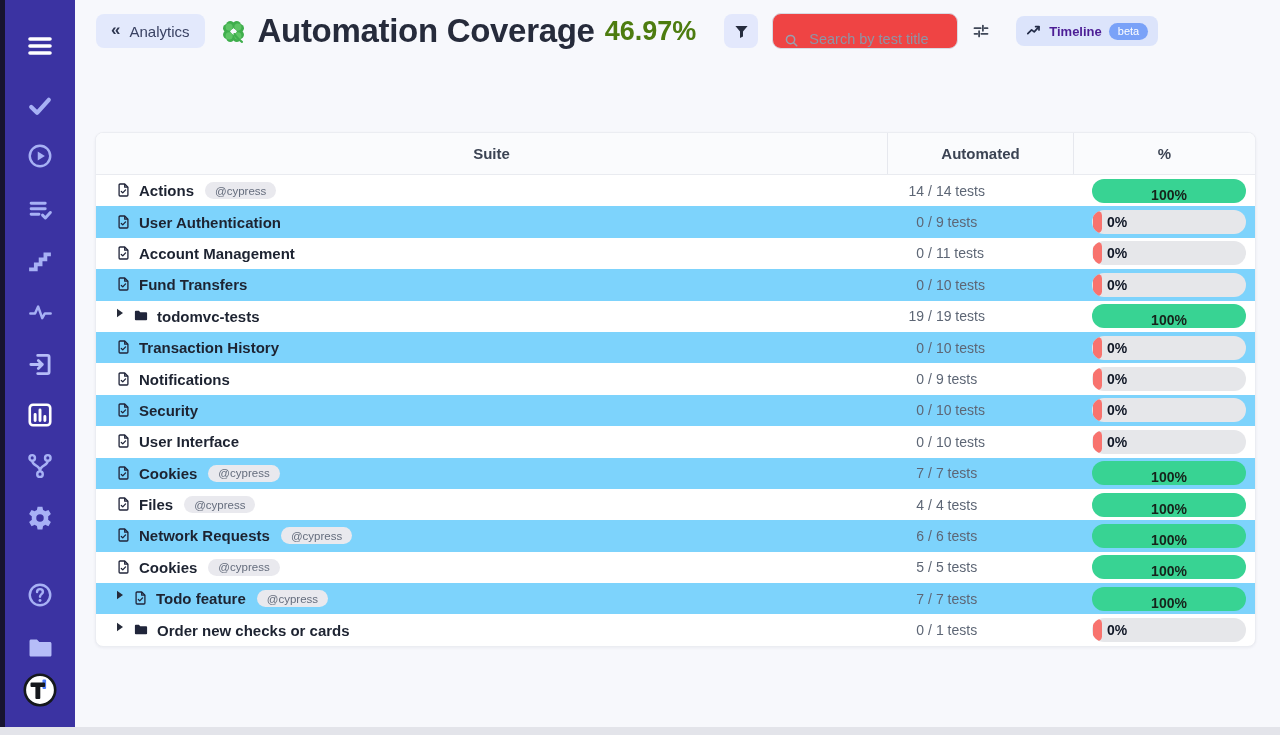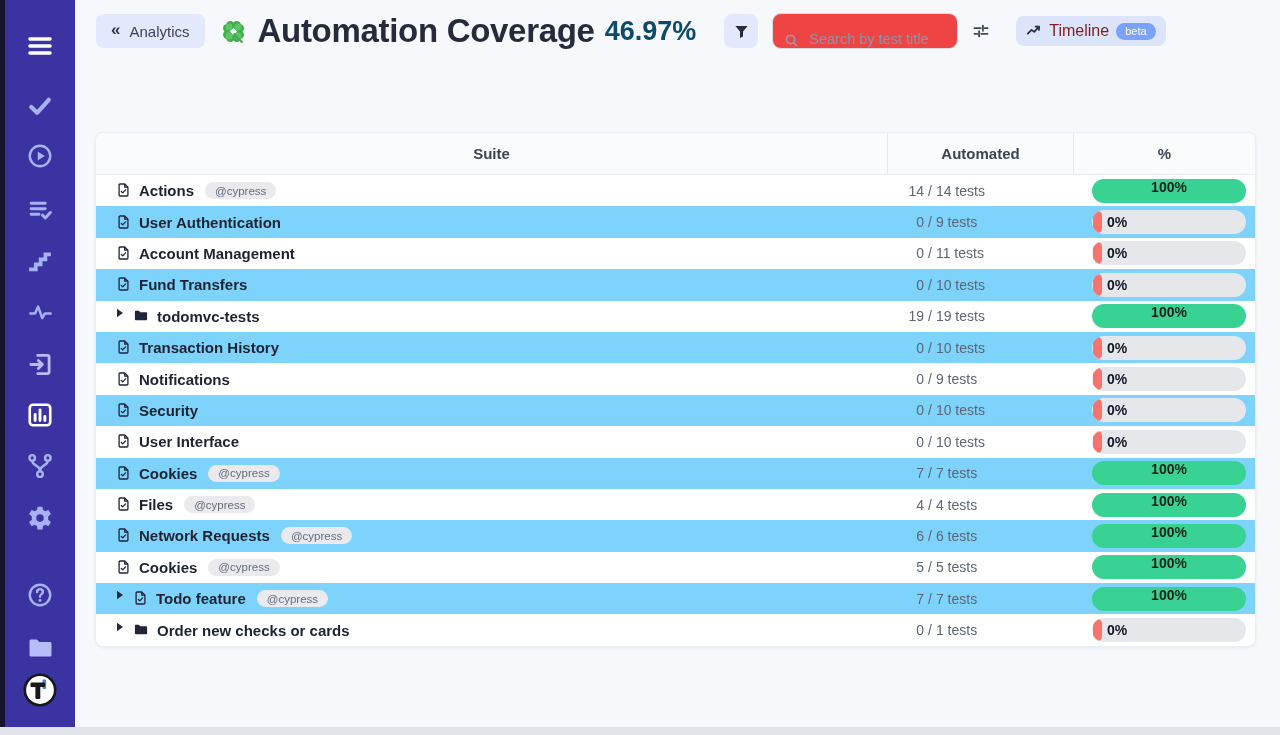--- a/index.html
+++ b/index.html
@@ -16,32 +16,32 @@
   .sb-item.lite{color:#b6bdf8}
 
   
   .topbar{position:absolute;left:75px;top:0;width:1205px;height:62px;
           display:flex;align-items:center;padding-left:21px;box-sizing:border-box}
   .btn-back{height:34px;border-radius:8px;background:#e3e9fc;display:flex;align-items:center;
             gap:9px;padding:0 15px;color:#3a4263;font-size:15px;font-weight:500;cursor:pointer}
   .btn-back .chev{font-size:17px;font-weight:700;color:#2e3650;margin-top:-2px}
   .clover{margin-left:15px;display:flex}
   .page-title{margin-left:11px;font-size:33px;font-weight:700;color:#262b3b;letter-spacing:-.3px}
-  .title-pct{margin-left:10px;font-size:27px;font-weight:700;color:#0c4a6e}
+  .title-pct{margin-left:10px;font-size:27px;font-weight:700;color:#4d7c0f}
   .btn-filter{margin-left:28px;width:34px;height:34px;border-radius:8px;background:#e3e8fc;
               display:flex;align-items:center;justify-content:center;cursor:pointer}
   .search{margin-left:14px;width:186px;height:36px;box-sizing:border-box;border:1px solid #d8dbe4;
           background:#ef4444;border-radius:9px;display:flex;align-items:flex-end;padding:0 11px;gap:8px}
   .search input{border:none;outline:none;flex:1;min-width:0;font-size:14.5px;color:#333a48;
                 background:transparent;font-family:inherit}
   .search input::placeholder{color:#8d95a6}
   .sliders{margin-left:13px;cursor:pointer;display:flex;color:#3f4757}
   .btn-timeline{margin-left:25px;height:30px;border-radius:8px;background:#dce4fb;display:flex;
                 align-items:center;gap:7px;padding:0 10px;cursor:pointer}
-  .tl-label{font-size:16px;font-weight:400;color:#7f1d1d}
+  .tl-label{font-size:13px;font-weight:700;color:#4c1d95}
   .beta{background:#7aa2f8;color:#fff;font-size:11px;padding:2.5px 9px;border-radius:10px;font-weight:500}
 
   
   .card{position:absolute;left:95px;top:132px;width:1161px;background:#fff;
         border:1px solid #ebedf2;border-radius:8px;box-shadow:0 1px 3px rgba(30,40,70,.06);
         overflow:hidden;box-sizing:border-box}
   .thead{display:flex;height:41px;background:#fafbfd;border-bottom:1px solid #e9ebf0}
   .th{display:flex;align-items:center;justify-content:center;font-size:15px;font-weight:700;
       color:#3b4353;box-sizing:border-box}
   .th1{width:792px;border-right:1px solid #e6e8ee}
@@ -53,21 +53,21 @@
   .caret{display:flex;margin-right:1px}
   .row-icon{display:flex;color:#20253a}
   .suite-name{font-size:15px;font-weight:600;color:#1d2331;white-space:nowrap}
   .tag{background:#e9e9ee;color:#656d7d;font-size:11.5px;padding:2.5px 10px;border-radius:11px;
        font-weight:500;margin-left:3px}
   .c-auto{width:186px;box-sizing:border-box;padding-left:19px;font-size:14px;color:#5d6675;font-weight:500}
   .n1{display:inline-block;min-width:17px;text-align:right}
   .sep{margin:0 4px}
   .c-pct{flex:1;box-sizing:border-box;padding:0 9px 0 18px}
   .bar{position:relative;height:24px;border-radius:12px;overflow:hidden}
-  .bar.full{background:#38d393;display:flex;align-items:flex-start;justify-content:center}
+  .bar.full{background:#38d393;display:flex;align-items:flex-end;justify-content:center}
   .bar.zero{background:#e6e7ea;display:flex;align-items:center}
   .sliver{position:absolute;left:1px;top:1px;width:9px;height:22px;border-radius:5px;background:#f8736e}
   .pct-label{font-size:14px;font-weight:700;color:#16231b}
   .bar.zero .pct-label{margin-left:15px;color:#101726}
 </style>
 </head>
 <body>
 
 <div class="edge-strip"></div>
 <div class="sidebar">

